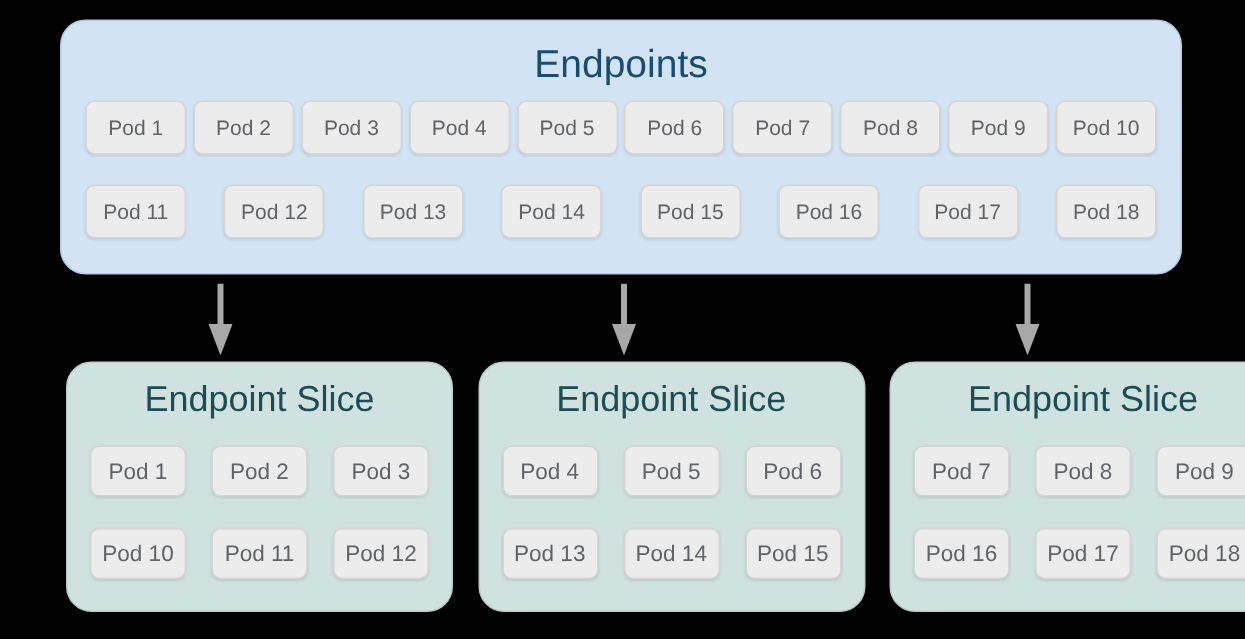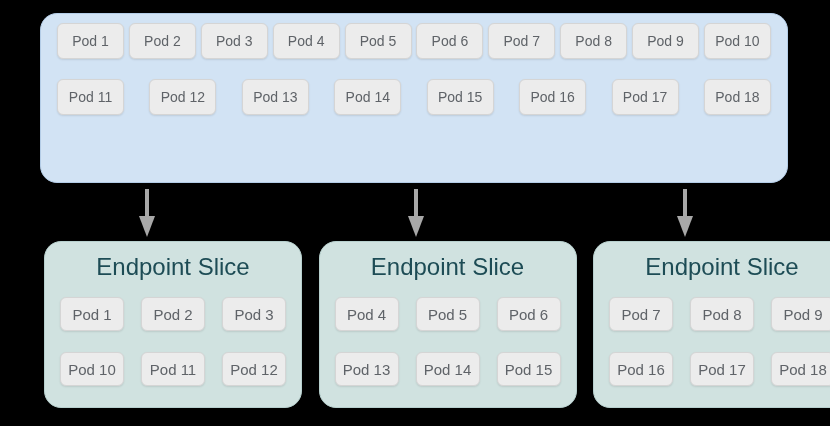--- a/index.html
+++ b/index.html
@@ -110,20 +110,21 @@
     padding: 0 15px;
     margin-top: 15px;
   }
 </style>
 </head>
 <body>
 
 <div class="canvas">
 
   <div class="endpoints-box">
+    <div class="endpoints-title">Endpoints</div>
     <div class="endpoints-grid" id="endpoints-grid">
         <div class="pod">Pod 1</div>
         <div class="pod">Pod 2</div>
         <div class="pod">Pod 3</div>
         <div class="pod">Pod 4</div>
         <div class="pod">Pod 5</div>
         <div class="pod">Pod 6</div>
         <div class="pod">Pod 7</div>
         <div class="pod">Pod 8</div>
         <div class="pod">Pod 9</div>

